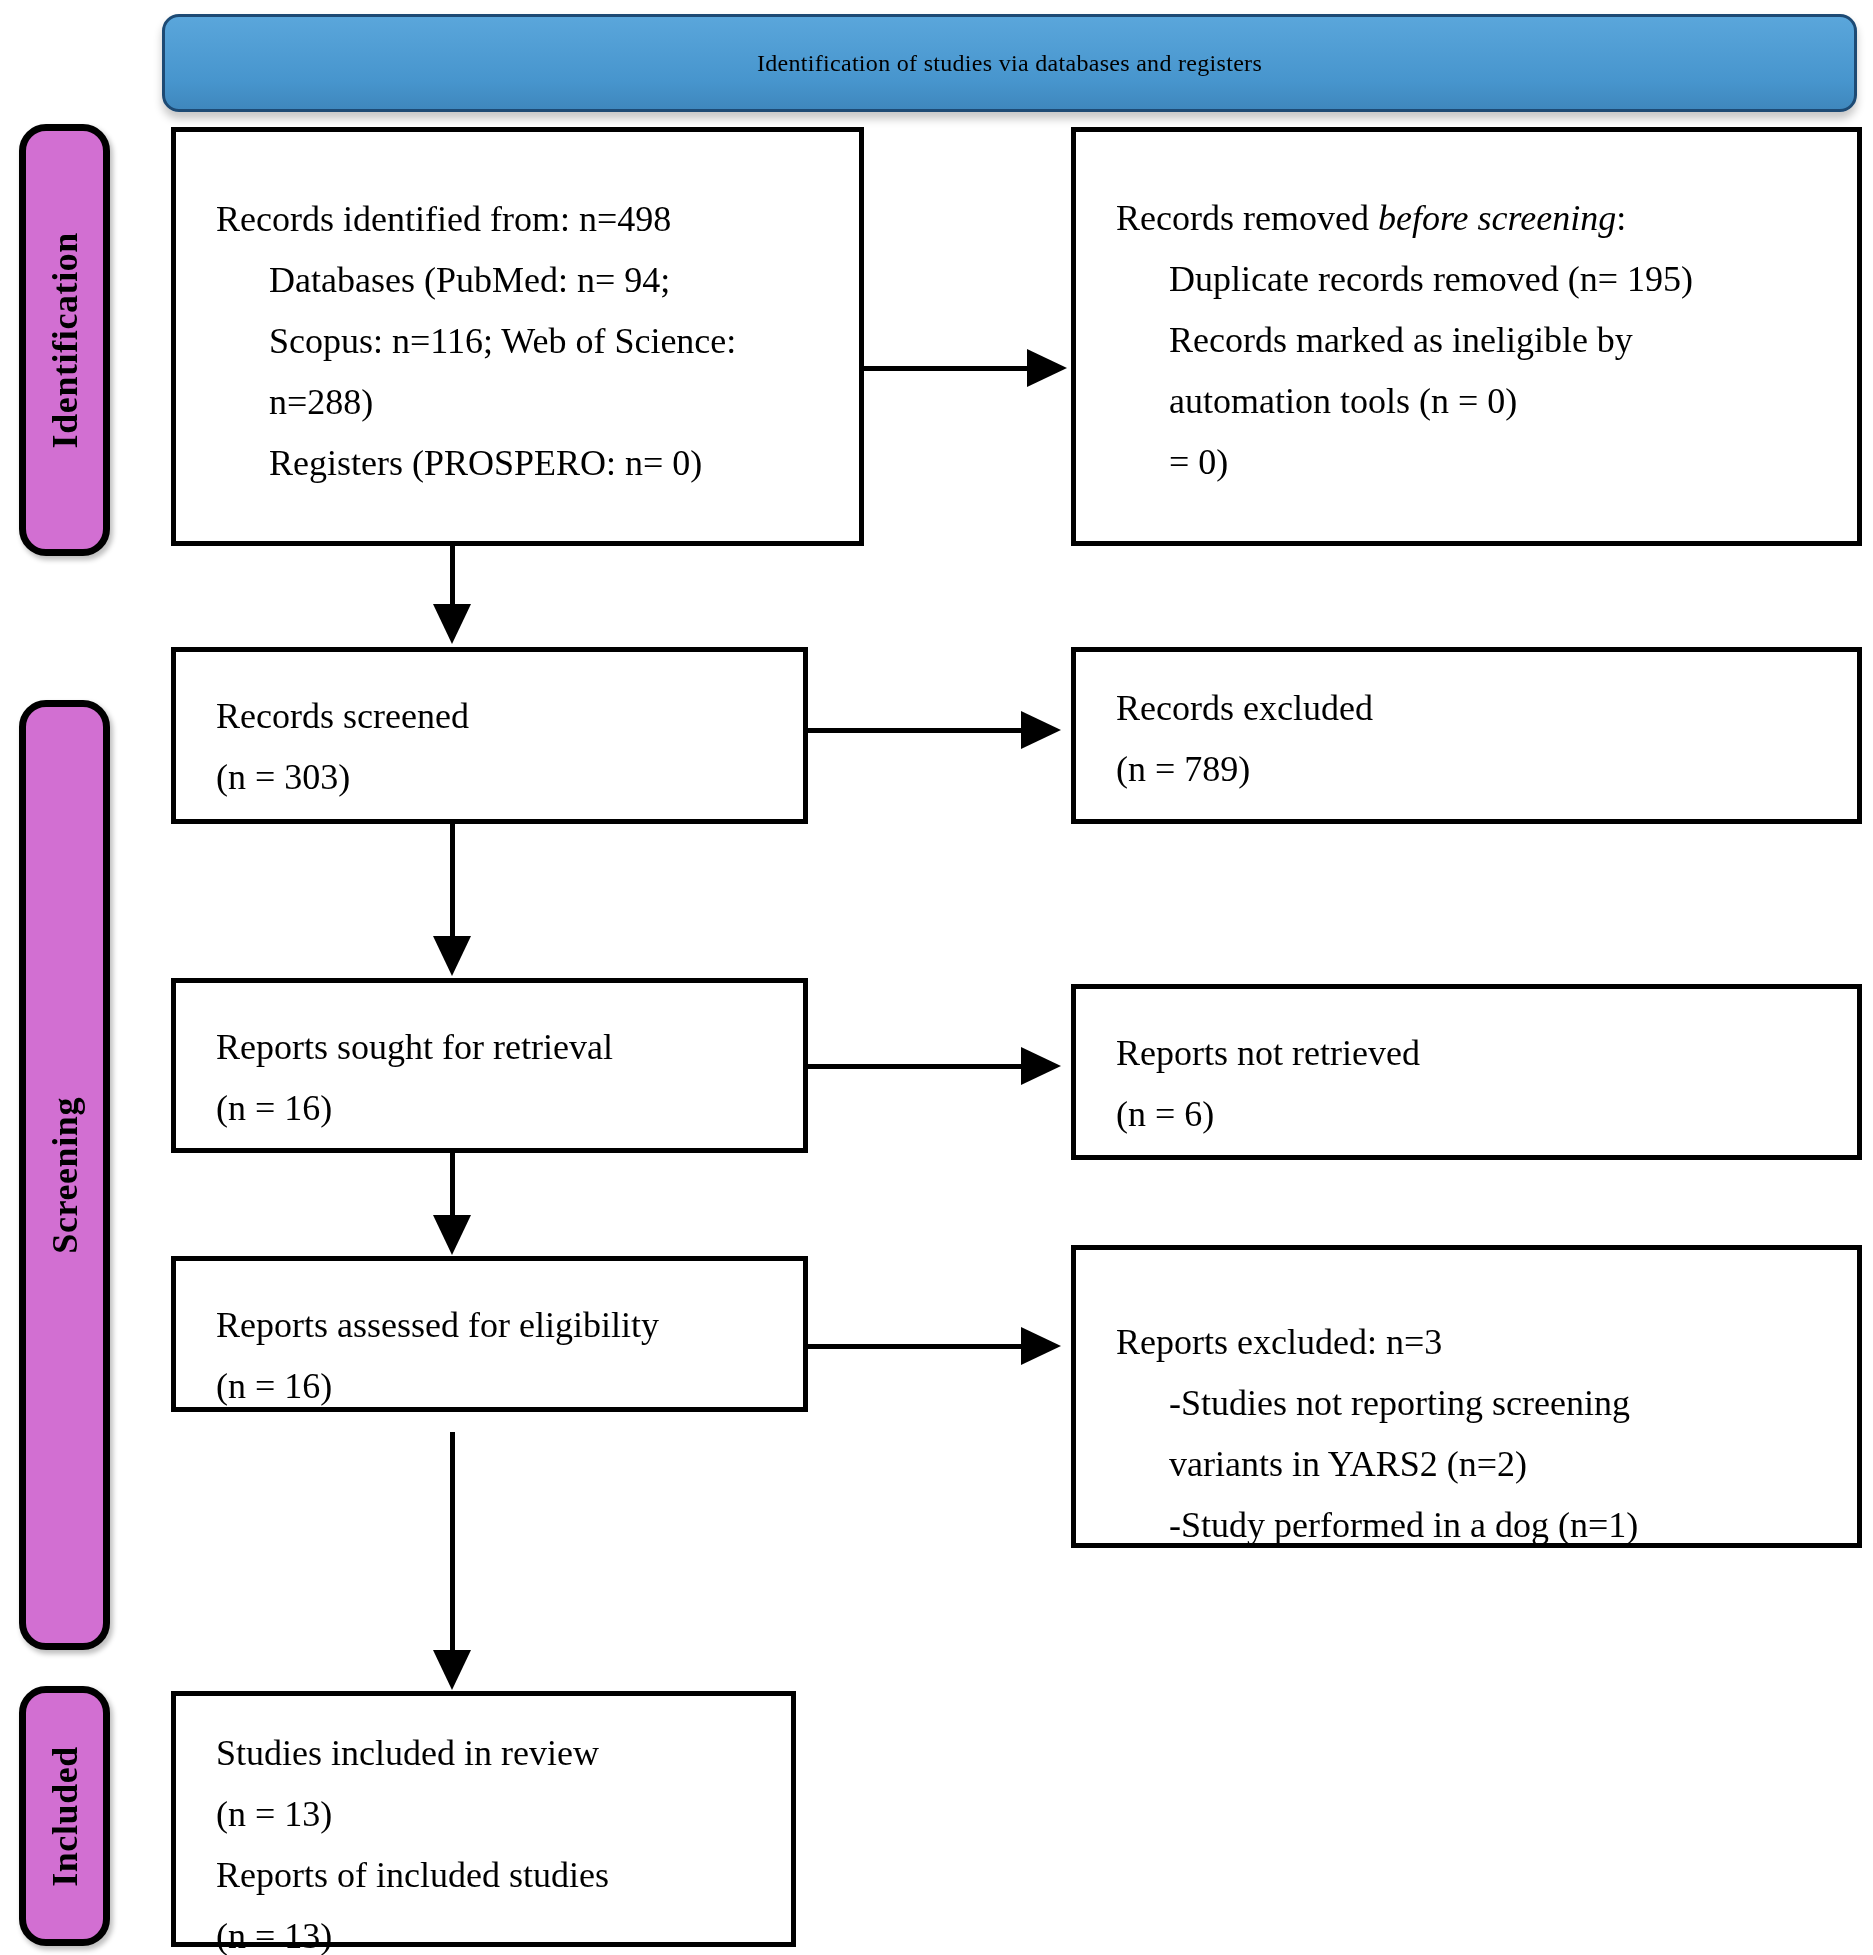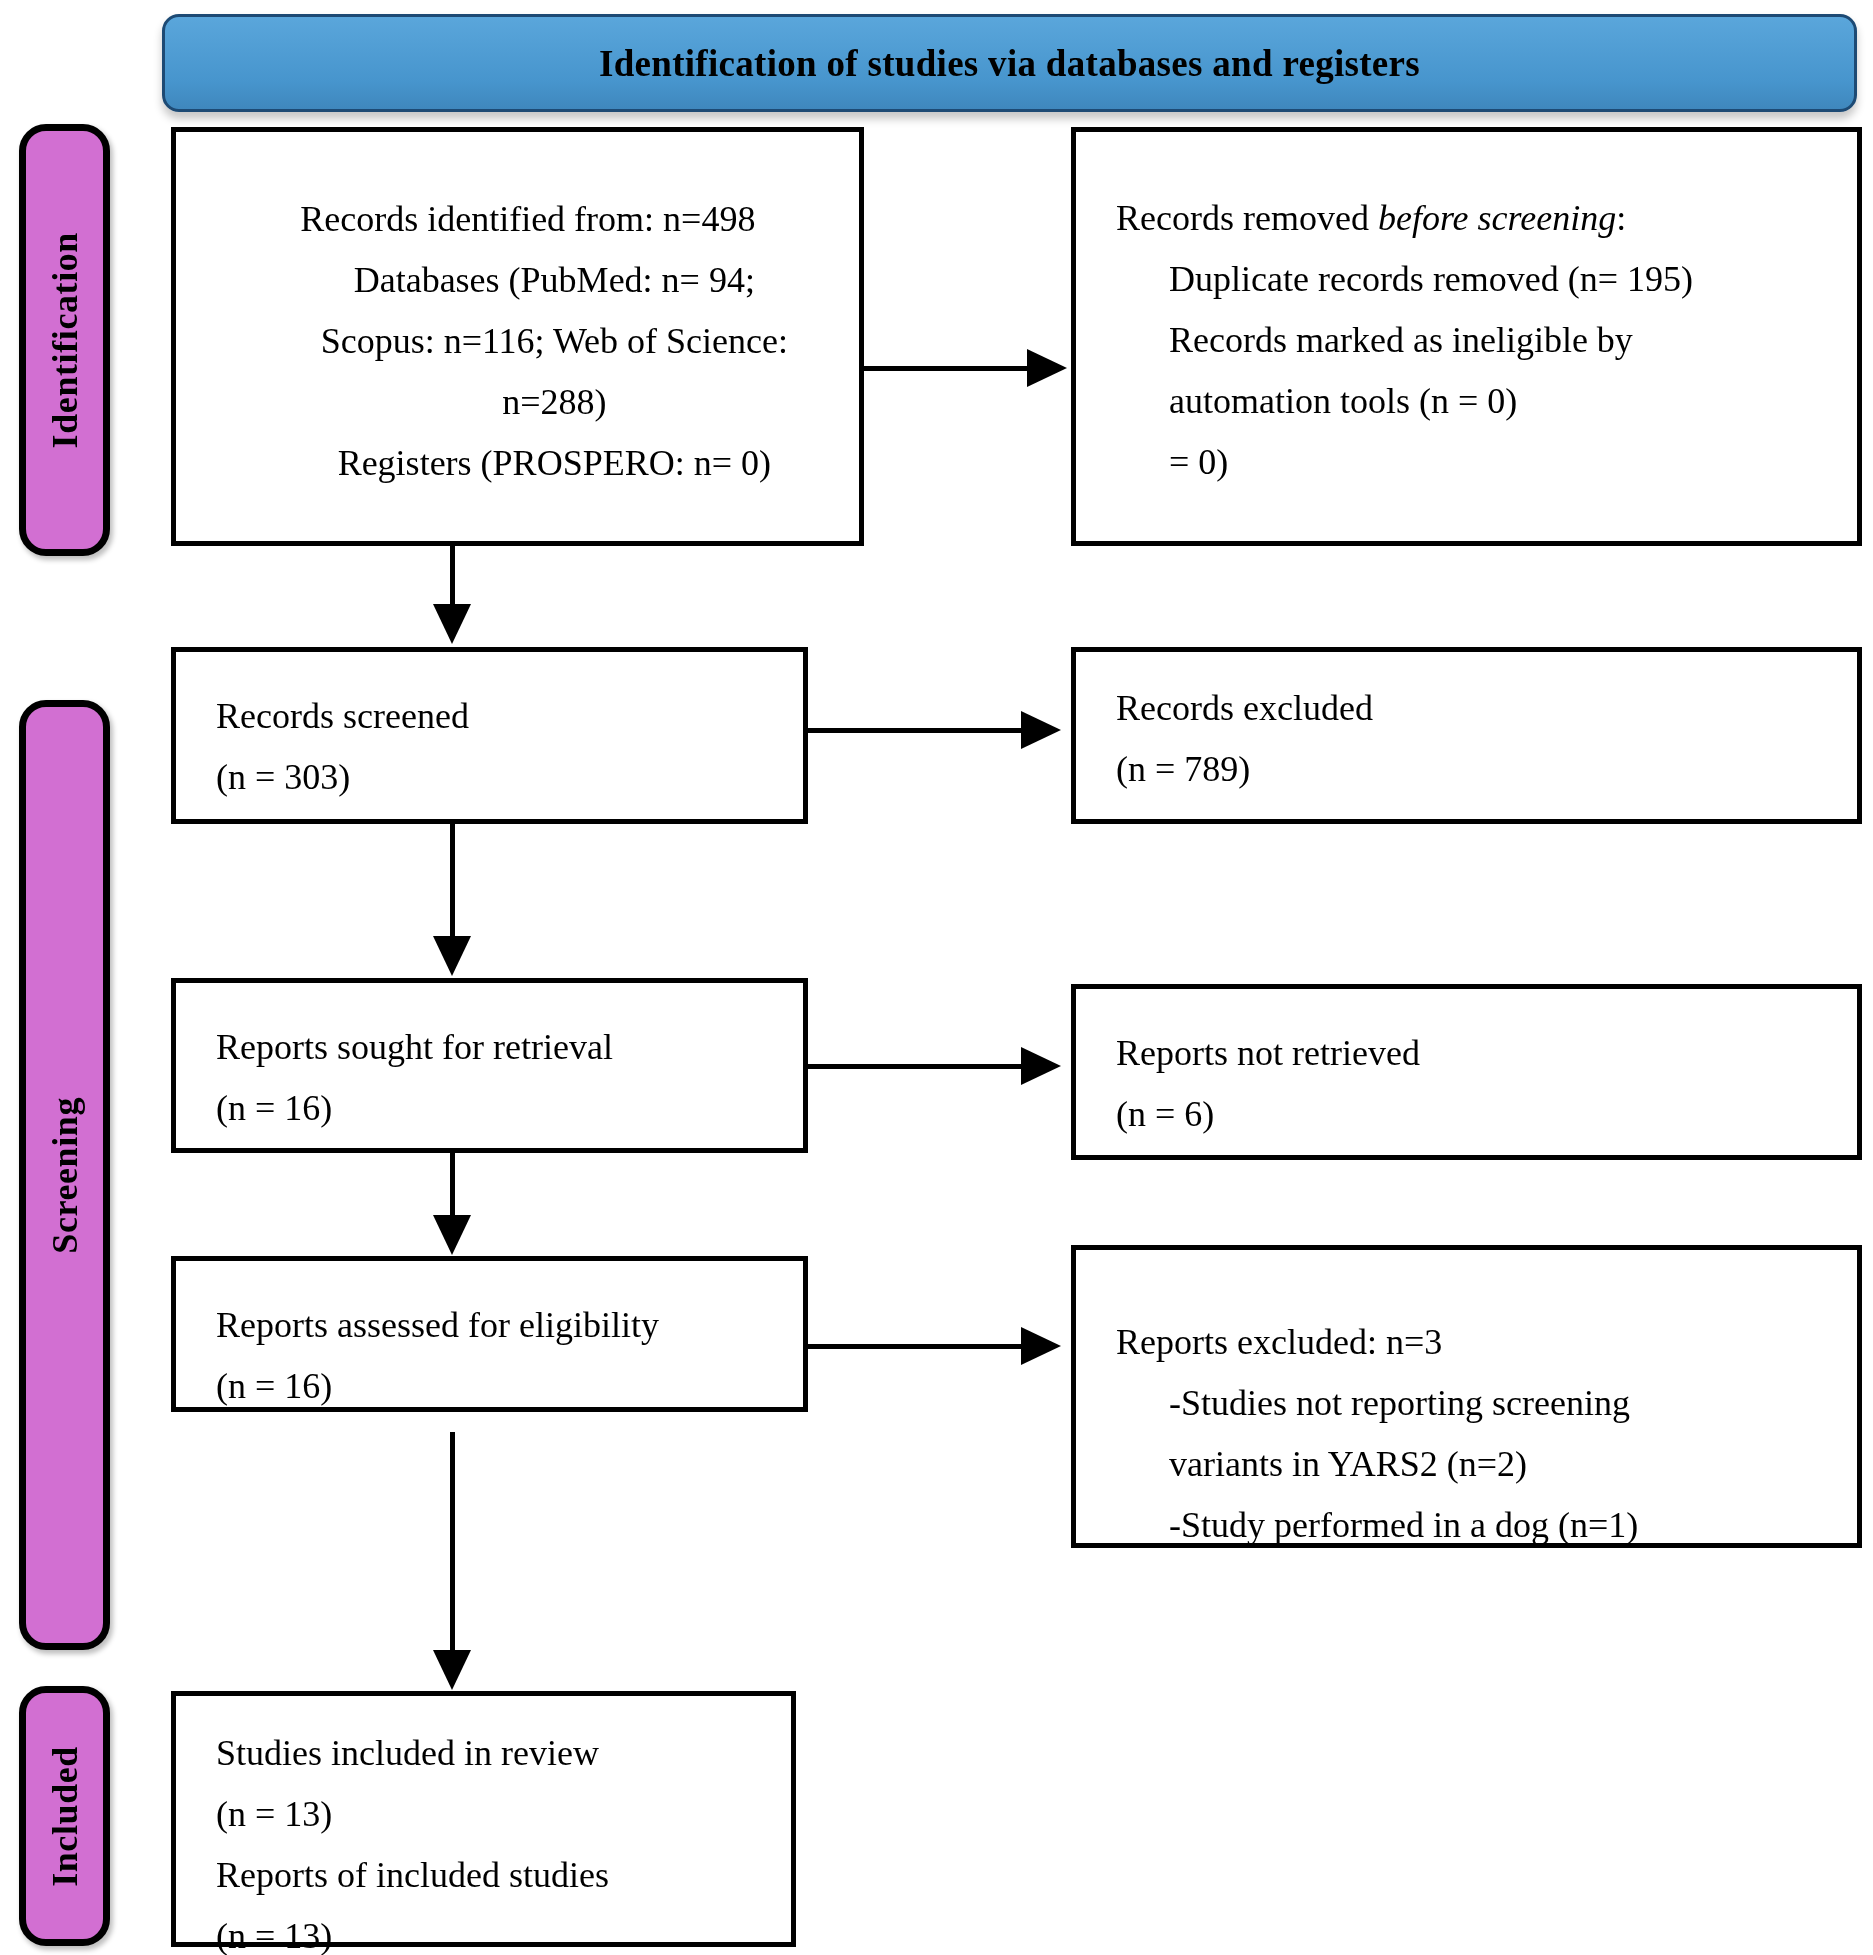--- a/index.html
+++ b/index.html
@@ -24,22 +24,22 @@
     background: linear-gradient(180deg, var(--header-fill-light, #5aa6db) 0%, var(--header-fill, #4795cd) 70%, #3f87bd 100%);
     border: 3.9px solid var(--header-border, #1d4a74);
     border-radius: 17px;
     box-sizing: border-box;
     display: flex;
     align-items: center;
     justify-content: center;
     box-shadow: 0 6.5px 9px rgba(0,0,0,0.22);
   }
   .banner .banner-text {
-    font-size: 37px;
-    font-weight: bold;
+    font-size: 24px;
+    font-weight: normal;
     letter-spacing: 0.3px;
   }
 
   
   .stage {
     position: absolute;
     left: 19.4px;
     width: 91px;
     background: var(--sidebar-fill, #d26fd2);
     border: 7.1px solid #000000;
@@ -69,21 +69,21 @@
     box-sizing: border-box;
     font-size: 36px;
     line-height: 61px;
   }
   .fbox .txt { padding-left: 40px; padding-right: 19.4px; }
   .line { white-space: nowrap; }
   .indent { margin-left: 53px; font-family: Liberation Serif, serif; }
   .it { font-style: italic; }
 
   .box-identified        { left: 171px;  top: 127px;  width: 693px; height: 419px; }
-  .box-identified .txt   { padding-top: 57px; text-align: center; }
+  .box-identified .txt   { padding-top: 57px; }
   .box-removed           { left: 1071px; top: 127px;  width: 791px; height: 419px; }
   .box-removed .txt      { padding-top: 56px; }
   .box-screened          { left: 171px;  top: 647px; width: 637px;  height: 177px; }
   .box-screened .txt     { padding-top: 34px; }
   .box-rec-excluded      { left: 1071px; top: 647px; width: 791px; height: 177px; }
   .box-rec-excluded .txt { padding-top: 26px; }
   .box-sought            { left: 171px;  top: 978px; width: 637px;  height: 175px; }
   .box-sought .txt       { padding-top: 34px; }
   .box-not-retrieved     { left: 1071px; top: 984px; width: 791px; height: 176px; }
   .box-not-retrieved .txt{ padding-top: 34px; }

